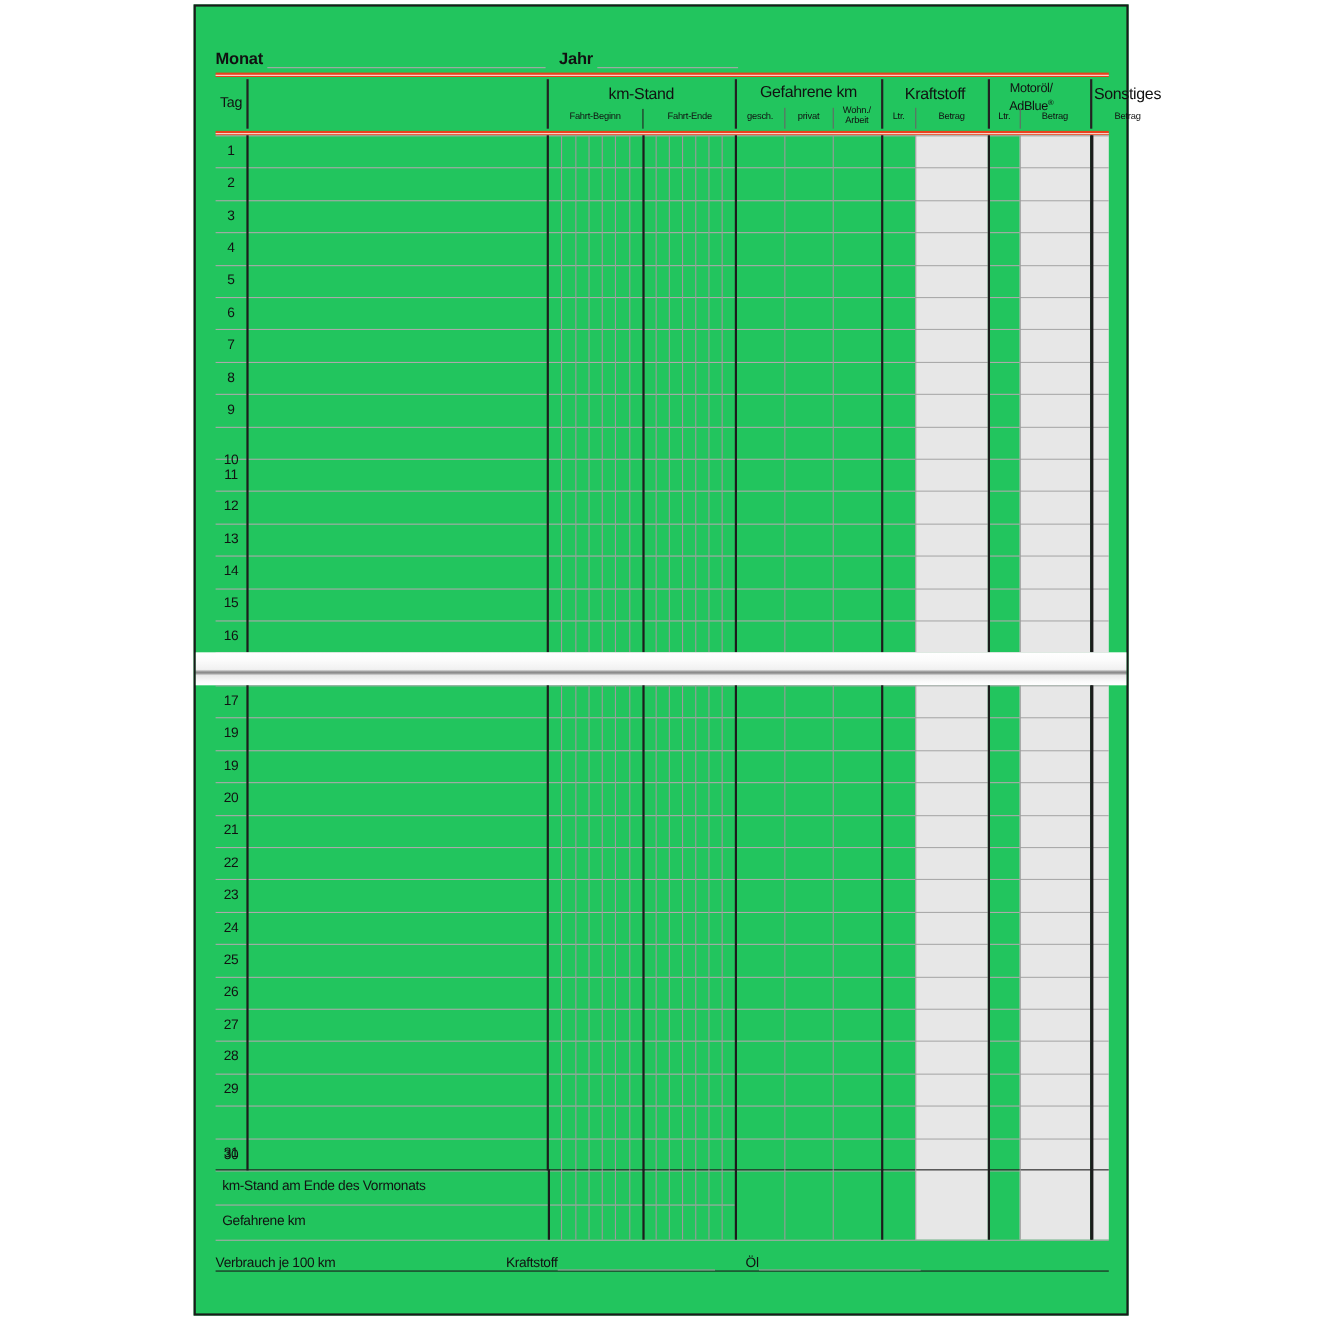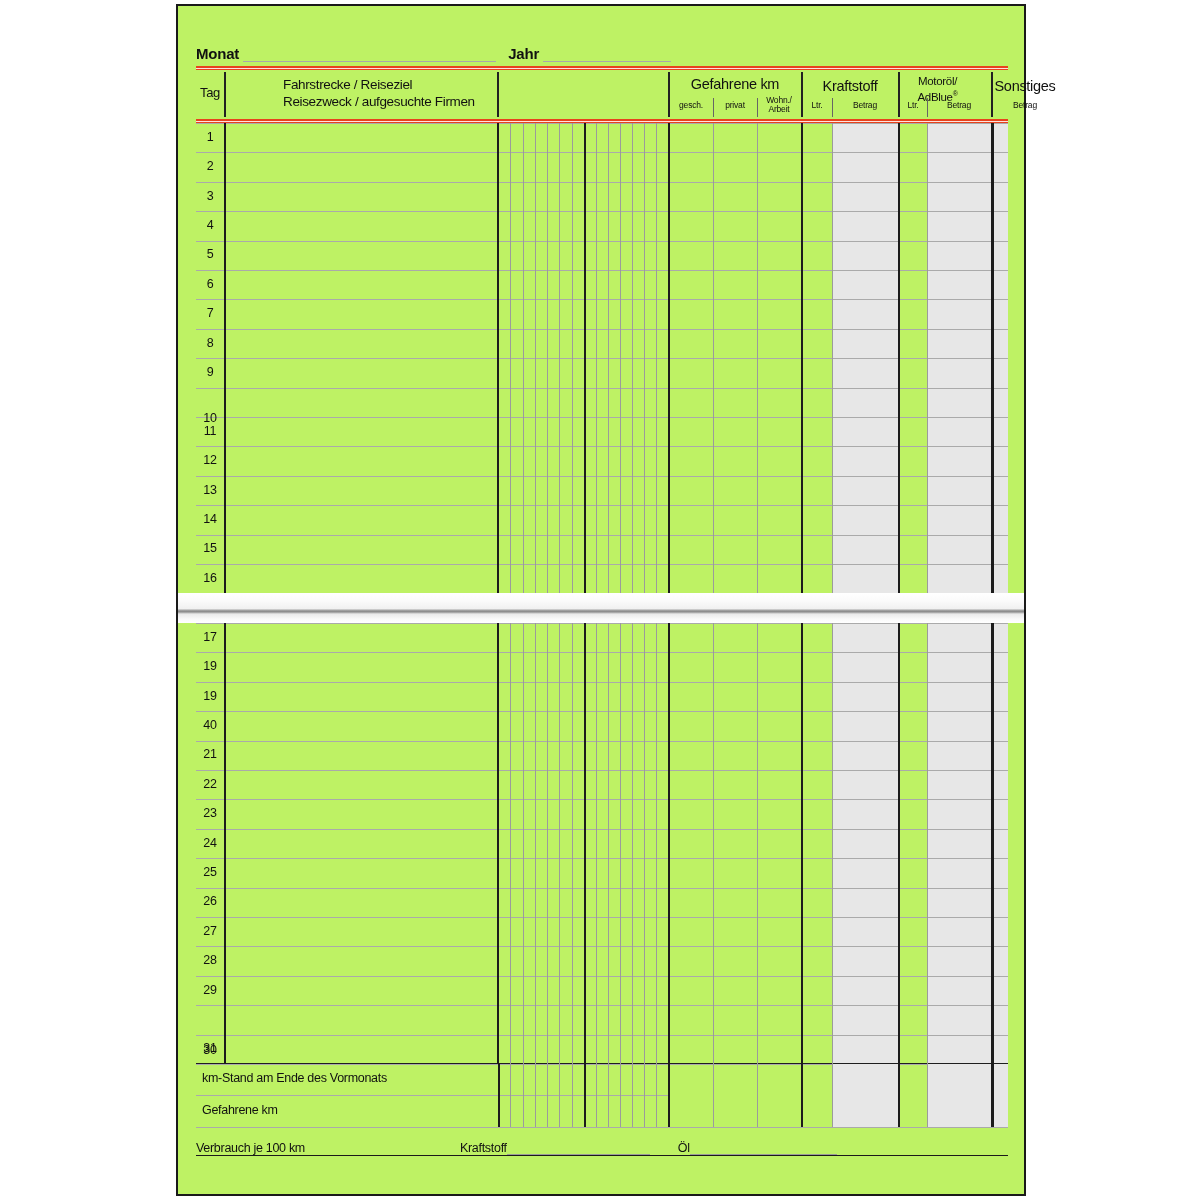--- a/index.html
+++ b/index.html
@@ -7,21 +7,21 @@
     width: 1200px; height: 1200px;
     background: #ffffff;
     font-family: "Liberation Sans", sans-serif;
     overflow: hidden;
   }
 
   #page {
     position: absolute;
     left: 176px; top: 4px;
     width: 850px; height: 1192px;
-    background: #bef264;
+    background: #22c55e;
     border: 2px solid #1a1a1a;
   }
 
   
   .mj-row {
     position: absolute;
     left: 18px; top: 32px;
     width: 812px; height: 24px;
     display: flex; align-items: flex-end;
   }
@@ -143,26 +143,28 @@
   <div class="red-bar top"></div>
   <div class="red-bar bottom"></div>
 
   <div class="hdr">
 
     <div class="cell" style="left:0px;width:28px;">
       <div class="h-big" style="top:15px;font-size:13px;">Tag</div>
     </div>
     <div class="vdiv" style="left:28px;"></div>
 
-    <div class="cell" style="left:29px;width:272px;">
-      <div class="h-left2" style="top:7px;left:58px;">Fahrstrecke / Reiseziel</div>
-      <div class="h-left2" style="top:24px;left:58px;">Reisezweck / aufgesuchte Firmen</div>
-    </div>
     <div class="vdiv" style="left:301px;"></div>
 
+    <div class="cell" style="left:302px;width:170px;">
+      <div class="h-big" style="top:8px;">km-Stand</div>
+      <div class="h-sub" style="top:31px;left:-42px;width:170px;">Fahrt-Beginn</div>
+      <div class="h-sub" style="top:31px;left:44px;width:170px;">Fahrt-Ende</div>
+      <div class="vdiv" style="left:86px;top:29px;height:18px;width:1.3px;"></div>
+    </div>
     <div class="vdiv" style="left:472px;"></div>
 
     <div class="cell" style="left:473px;width:132px;">
       <div class="h-big" style="top:6px;">Gefahrene km</div>
       <div class="h-sub" style="top:31px;left:0px;width:44px;">gesch.</div>
       <div class="h-sub" style="top:31px;left:44px;width:44px;">privat</div>
       <div class="h-sub" style="top:26px;left:88px;width:44px;">Wohn./</div>
       <div class="h-sub" style="top:35px;left:88px;width:44px;">Arbeit</div>
       <div class="vdiv" style="left:44px;top:28px;height:19px;width:1.2px;background:#666;"></div>
       <div class="vdiv" style="left:88px;top:28px;height:19px;width:1.2px;background:#666;"></div>
@@ -316,21 +318,21 @@
       <div class="vline" style="left: 436px; top: 0px; height: 441px;"></div>
       <div class="vline" style="left: 448px; top: 0px; height: 441px;"></div>
       <div class="vline" style="left: 460px; top: 0px; height: 441px;"></div>
       <div class="vline major" style="left: 796px; top: 0px; height: 441px;"></div>
       <div class="daynum" style="top: 6.7px;">17</div>
       <div style="position: absolute; left: 28px; width: 784px; top: 0px; height: 29.4px;"></div>
       <div class="daynum" style="top: 36.1px;">19</div>
       <div style="position: absolute; left: 28px; width: 784px; top: 29.4px; height: 29.4px;"></div>
       <div class="daynum" style="top: 65.5px;">19</div>
       <div style="position: absolute; left: 28px; width: 784px; top: 58.8px; height: 29.4px;"></div>
-      <div class="daynum" style="top: 94.9px;">40</div>
+      <div class="daynum" style="top: 94.9px;">20</div>
       <div style="position: absolute; left: 28px; width: 784px; top: 88.2px; height: 29.4px;"></div>
       <div class="daynum" style="top: 124.3px;">21</div>
       <div style="position: absolute; left: 28px; width: 784px; top: 117.6px; height: 29.4px;"></div>
       <div class="daynum" style="top: 153.7px;">22</div>
       <div style="position: absolute; left: 28px; width: 784px; top: 147px; height: 29.4px;"></div>
       <div class="daynum" style="top: 183.1px;">23</div>
       <div style="position: absolute; left: 28px; width: 784px; top: 176.4px; height: 29.4px;"></div>
       <div class="daynum" style="top: 212.5px;">24</div>
       <div style="position: absolute; left: 28px; width: 784px; top: 205.8px; height: 29.4px;"></div>
       <div class="daynum" style="top: 241.9px;">25</div>

